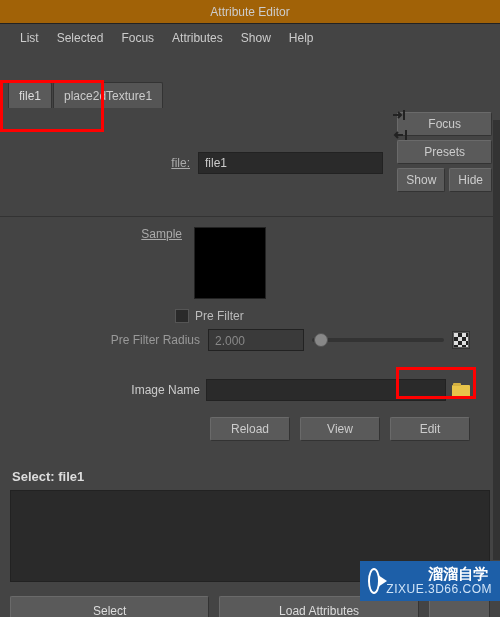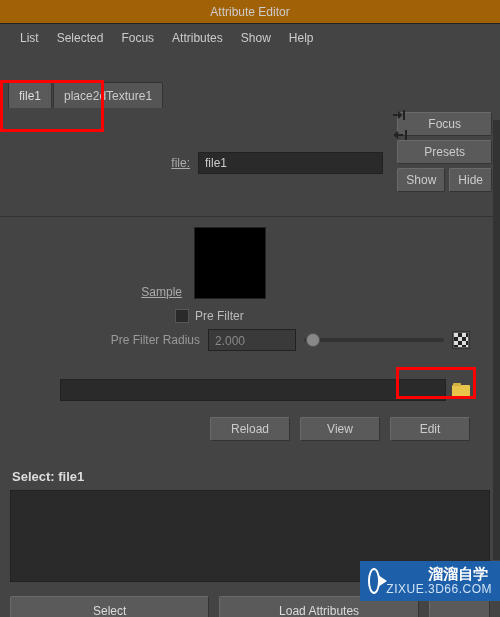--- a/index.html
+++ b/index.html
@@ -135,21 +135,21 @@
     font-size: 12px;
     cursor: pointer;
   }
   .sample-section {
     margin-top: 42px;
     padding: 10px;
     border-top: 1px solid #333;
   }
   .sample-row {
     display: flex;
-    align-items: flex-end;
+    align-items: flex-start;
     gap: 12px;
     padding-left: 102px;
   }
   .sample-swatch {
     width: 72px;
     height: 72px;
     background: #000;
     border: 1px solid #222;
   }
   .prefilter-row {
@@ -170,21 +170,21 @@
     align-items: center;
     gap: 8px;
     padding: 0 20px 10px 50px;
   }
   .slider-label {
     width: 140px;
     text-align: right;
     color: #999;
   }
   .value-box {
-    width: 88px;
+    width: 96px;
     height: 22px;
     background: #3a3a3a;
     border: 1px solid #222;
     color: #888;
     padding: 4px 6px;
   }
   .slider-track {
     flex: 1;
     height: 4px;
     background: #333;
@@ -442,20 +442,21 @@
       <div class="value-box">2.000</div>
       <div class="slider-track">
         <div class="slider-thumb"></div>
       </div>
       <div class="icon-btn-small">
         <div class="checker-icon"></div>
       </div>
     </div>
 
     <div class="image-name-row">
+      <span class="label-wide">Image Name</span>
       <input class="image-input" value="" style="">
       <div class="folder-icon"></div>
       <div class="red-box-folder"></div>
     </div>
 
     <div class="action-row">
       <div class="action-btn">Reload</div>
       <div class="action-btn">View</div>
       <div class="action-btn">Edit</div>
     </div>

